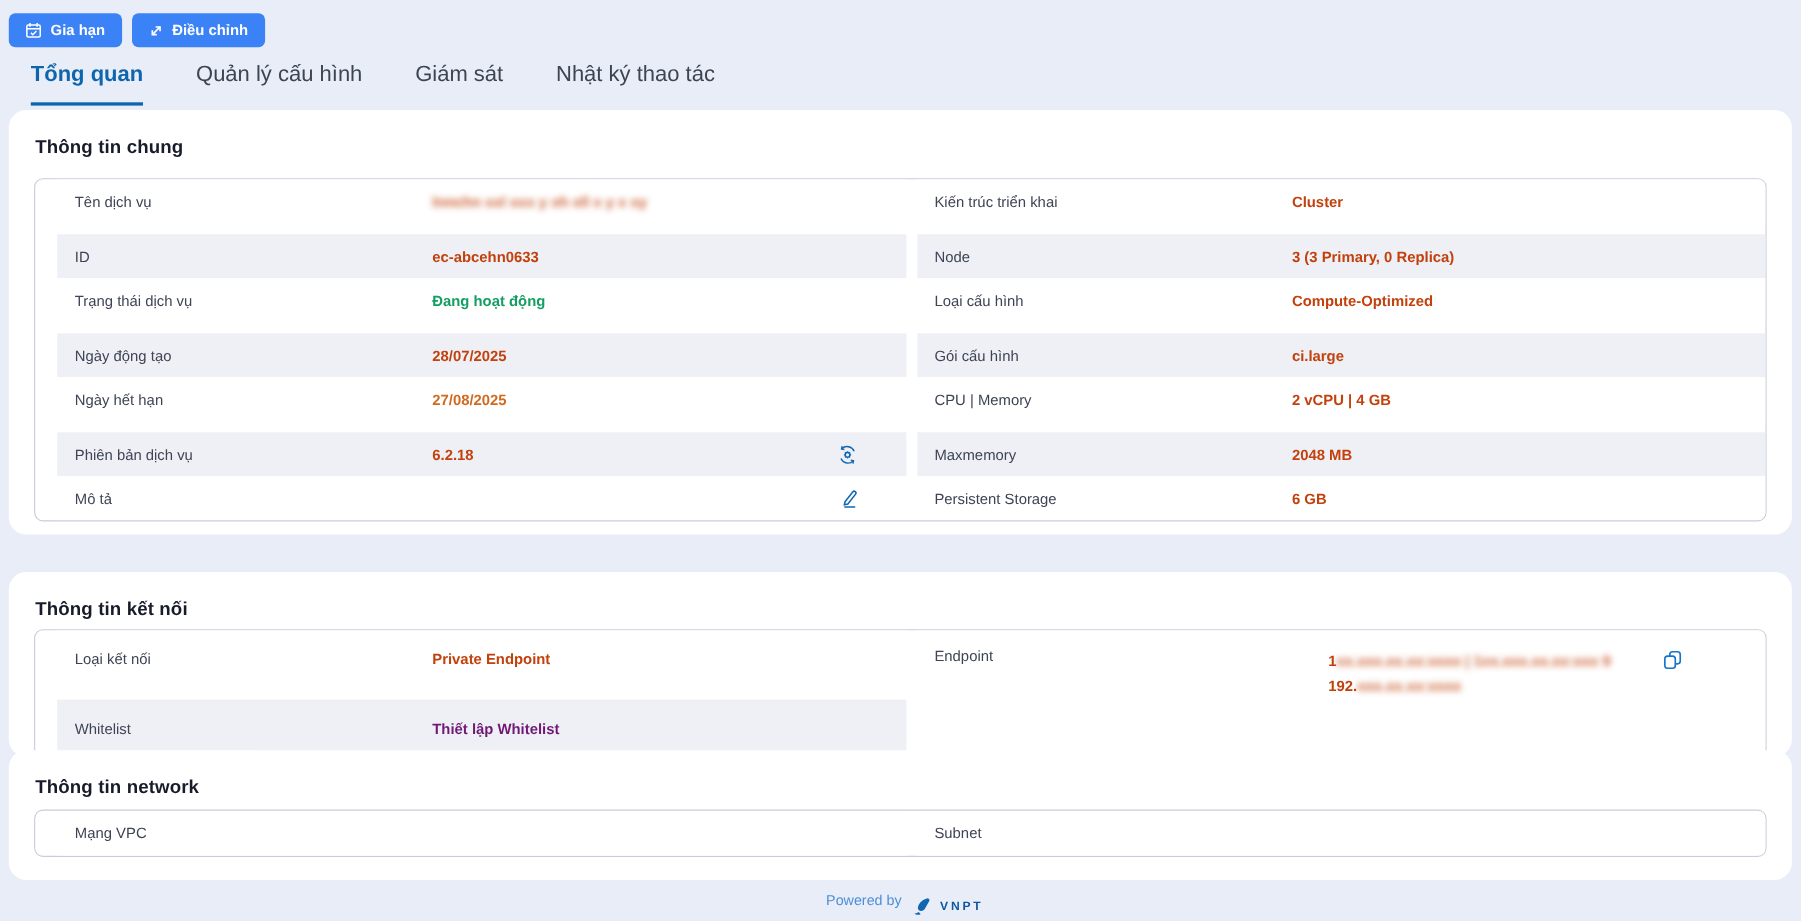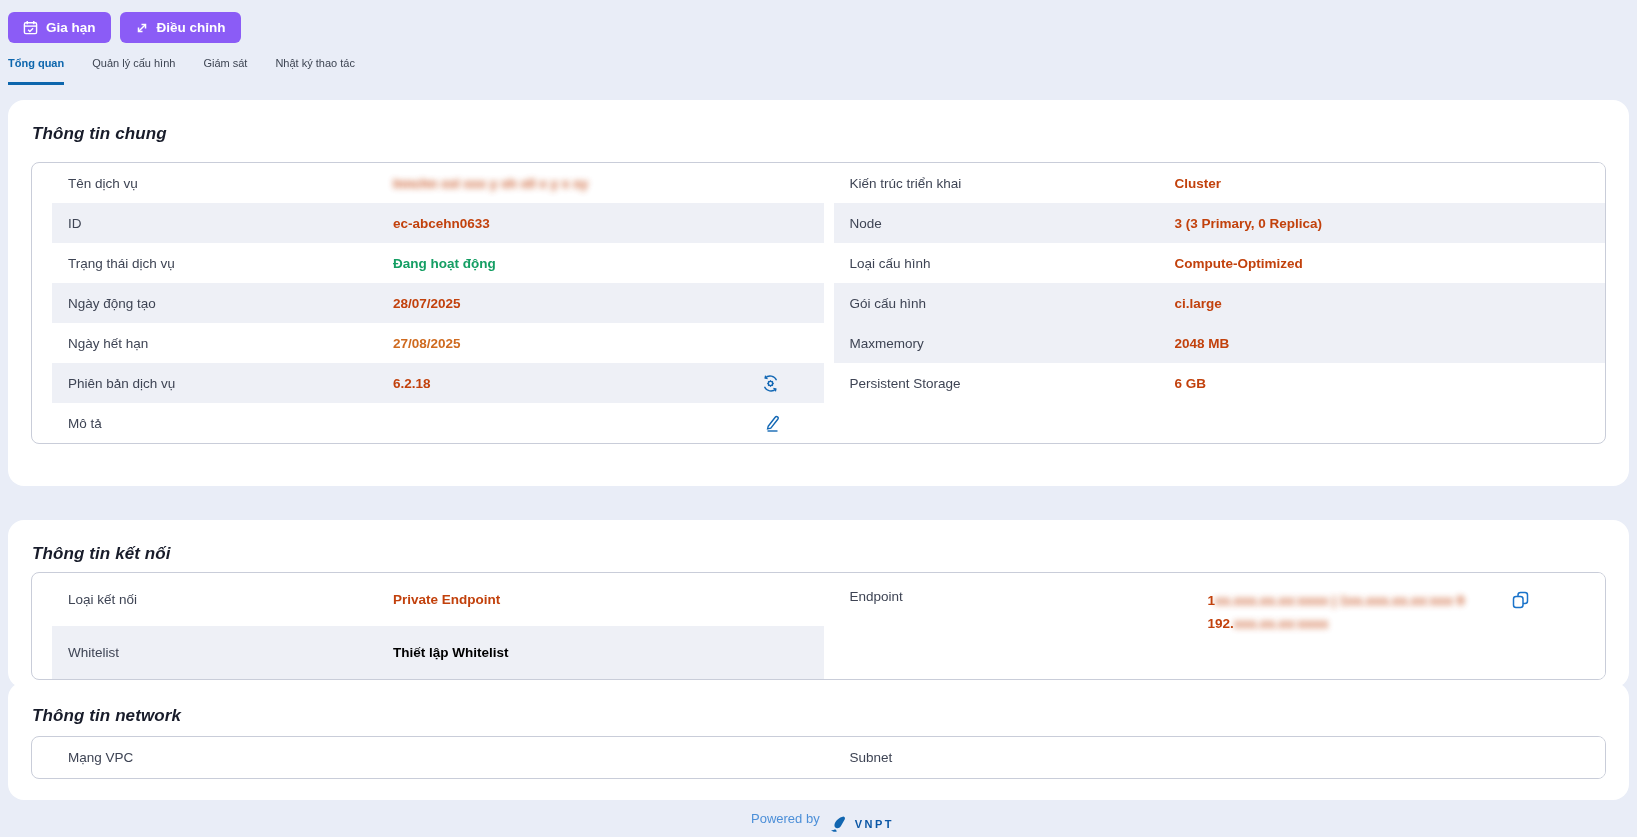--- a/index.html
+++ b/index.html
@@ -9,53 +9,54 @@
     background:#e9edf7;
     color:#20263a;
     overflow:hidden;
   }
   #app { position:relative; width:1637px; height:837px; }
 
   
   .actions { position:absolute; left:8px; top:12px; display:flex; gap:9px; }
   .btn {
     display:flex; align-items:center; gap:8px;
-    background:#8b5cf6; color:#fff;
+    background:#3b82f6; color:#fff;
     border:none; border-radius:6px;
     height:31px; padding:0 15px;
     font-family:inherit; font-size:13.5px; font-weight:700;
     cursor:pointer;
   }
   .btn svg { display:block; }
 
   
   .tabs { position:absolute; left:8px; top:57px; display:flex; gap:28px; }
   .tab {
-    font-size:11px; color:#3d4452; padding-bottom:13px; cursor:pointer;
+    font-size:20px; color:#3d4452; padding-bottom:13px; cursor:pointer;
     border-bottom:3px solid transparent;
+    margin-left:20px;
   }
   .tab.active { color:#0d66ad; font-weight:700; border-bottom-color:#0d66ad; }
 
   
   .panel { position:absolute; left:8px; width:1621px; background:#fff; border-radius:16px; }
-  .panel h2 { margin:24px 0 0 24px; font-size:17px; font-weight:700; color:#181c2a; letter-spacing:.1px;font-style:italic; }
+  .panel h2 { margin:24px 0 0 24px; font-size:17px; font-weight:700; color:#181c2a; letter-spacing:.1px; }
   .tablebox {
     margin:18px 23px 0 23px;
     border:1px solid #c9cdd9; border-radius:8px; overflow:hidden;
     position:relative;
     padding-left:20px;
   }
   .cols { display:grid; grid-template-columns:1fr 1fr; column-gap:10px; }
   .row { display:flex; align-items:center; height:40px; padding:0 16px; background:#fff; }
-  .row.alt { background:#eef0f6; }
+  .row.alt { background:#eef0f6;margin-top:10px; }
   .lbl { flex:0 0 325px; font-size:13.5px; color:#3e4454; }
   .val { font-size:13.5px; font-weight:700; color:#c2410c; }
   .val.green { color:#149e63; }
   .val.orange { color:#cf6a1f; }
-  .val.link { color:#000000; cursor:pointer; }
+  .val.link { color:#701a75; cursor:pointer; }
   .rowicon { margin-left:auto; margin-right:28px; display:flex; align-items:center; cursor:pointer; }
   .masked { filter:blur(3px); opacity:.85; user-select:none; }
 
   
   .row.tall { height:53px; }
   .endpoint-cell { height:106px; align-items:flex-start; padding-top:16px; position:relative;gap:33px; }
   .endpoint-lines { line-height:23px; }
   .copy-btn { position:absolute; right:76px; top:18px; cursor:pointer; }
 
   
@@ -174,20 +175,24 @@
             <span class="val">3 (3 Primary, 0 Replica)</span>
           </div>
           <div class="row">
             <span class="lbl">Loại cấu hình</span>
             <span class="val">Compute-Optimized</span>
           </div>
           <div class="row alt">
             <span class="lbl">Gói cấu hình</span>
             <span class="val">ci.large</span>
           </div>
+          <div class="row">
+            <span class="lbl">CPU | Memory</span>
+            <span class="val">2 vCPU | 4 GB</span>
+          </div>
           <div class="row alt">
             <span class="lbl">Maxmemory</span>
             <span class="val">2048 MB</span>
           </div>
           <div class="row">
             <span class="lbl">Persistent Storage</span>
             <span class="val">6 GB</span>
           </div>
         </div>
       </div>

